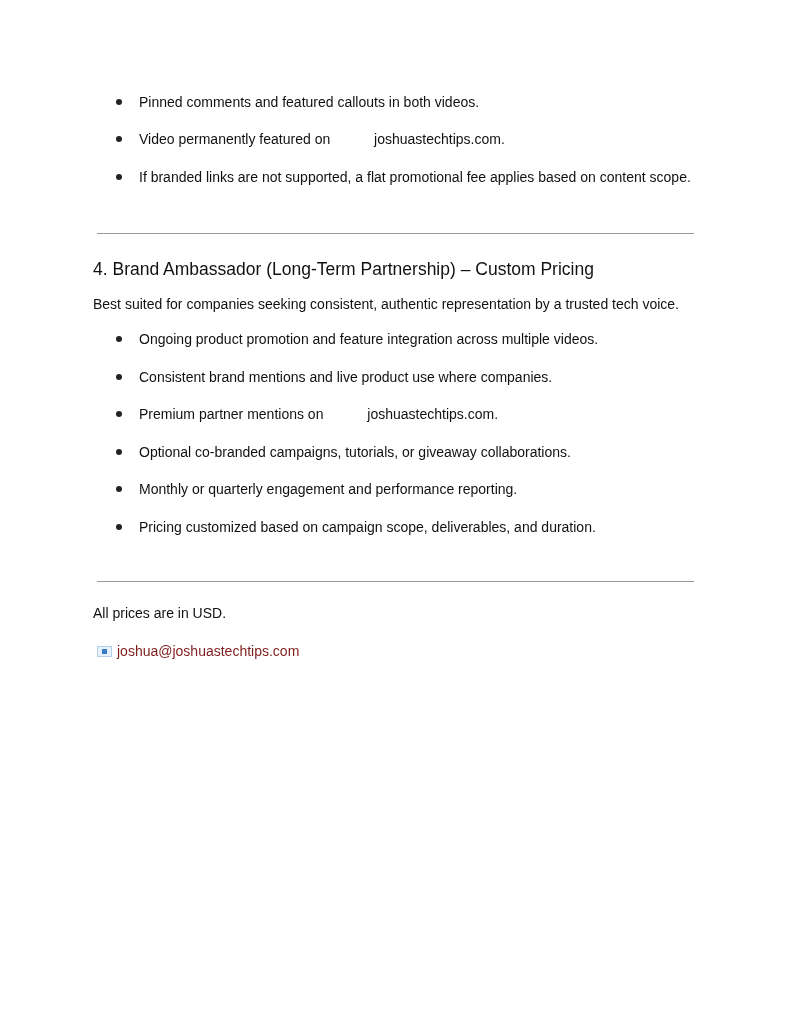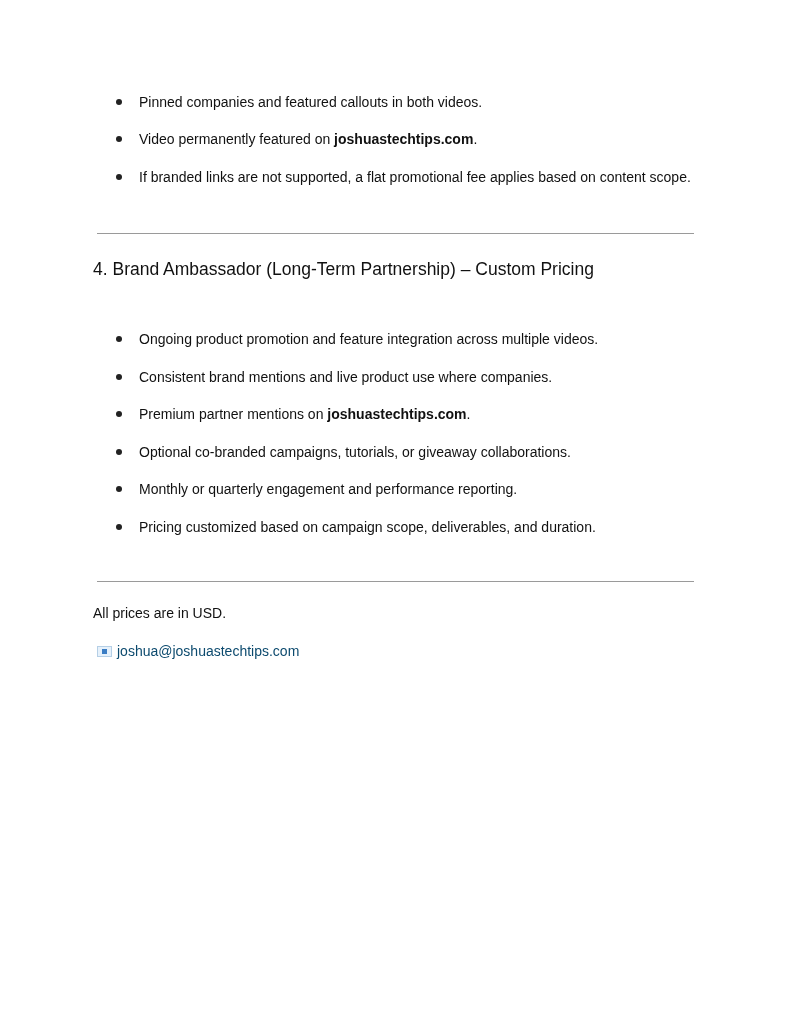--- a/index.html
+++ b/index.html
@@ -10,64 +10,65 @@
     .page { position: absolute; left: 0; top: 0; width: 791px; height: 1024px; }
     ul.bullets { list-style: none; margin: 0; padding: 0; position: absolute; left: 0; width: 791px; }
     ul.bullets li {
       position: absolute; left: 0; font-size: 14px; line-height: 18px; white-space: nowrap;
     }
     .dot {
       position: absolute; left: 116px; top: 6px; width: 6px; height: 6px; border-radius: 50%;
       background: #222222;
     }
     .btext { position: absolute; left: 139px; top: 0; }
-    .bold { font-weight: bold; }
+    .bold { font-weight: normal; margin-left: 40px; }
     .hr {
       position: absolute; left: 97px; width: 597px; height: 0; border-top: 1.5px solid #9a9a9a;
     }
     .heading {
       position: absolute; left: 93px; top: 259px; font-size: 17.5px; font-weight: normal; white-space: nowrap;
     }
     .intro { position: absolute; left: 93px; top: 296px; font-size: 14px; white-space: nowrap; }
     .foot1 { position: absolute; left: 93px; top: 605px; font-size: 14px; font-weight: normal; white-space: nowrap; }
     .foot2 { position: absolute; left: 97px; top: 624px; font-size: 14px; white-space: nowrap; }
     .foot3 { position: absolute; left: 97px; top: 643px; font-size: 14px; white-space: nowrap; display: flex; align-items: center; }
     .mail-icon {
       display: inline-block; width: 15px; height: 11px; margin-right: 5px; position: relative;
       background: #e6f1fb; border: 1px solid #b5cfe6; box-sizing: border-box;
     }
     .mail-icon::before {
       content: ""; position: absolute; left: 4px; top: 2px; width: 5px; height: 5px;
       background: #3b7dc4;
     }
-    a.email { color: #0c4a6e; text-decoration: none; }
+    a.email { color: #7f1d1d; text-decoration: none; }
   </style>
 </head>
 <body>
 
 <div class="page">
 
   <ul class="bullets" style="top:0;">
     <li style="top:93px;">
       <span class="dot"></span>
-      <span class="btext"><span>Pinned companies and featured callouts in both videos.</span></span>
+      <span class="btext"><span>Pinned comments and featured callouts in both videos.</span></span>
     </li>
     <li style="top:130px;">
       <span class="dot"></span>
       <span class="btext"><span>Video permanently featured on </span><span class="bold">joshuastechtips.com</span><span>.</span></span>
     </li>
     <li style="top:168px;">
       <span class="dot"></span>
       <span class="btext"><span>If branded links are not supported, a flat promotional fee applies based on content scope.</span></span>
     </li>
   </ul>
 
   <div class="hr" style="top:233px;"></div>
 
   <div class="heading">4. Brand Ambassador (Long-Term Partnership) – Custom Pricing</div>
+  <div class="intro">Best suited for companies seeking consistent, authentic representation by a trusted tech voice.</div>
 
   <ul class="bullets" style="top:0;">
     <li style="top:330px;">
       <span class="dot"></span>
       <span class="btext">Ongoing product promotion and feature integration across multiple videos.</span>
     </li>
     <li style="top:368px;">
       <span class="dot"></span>
       <span class="btext">Consistent brand mentions and live product use where companies.</span>
     </li>

